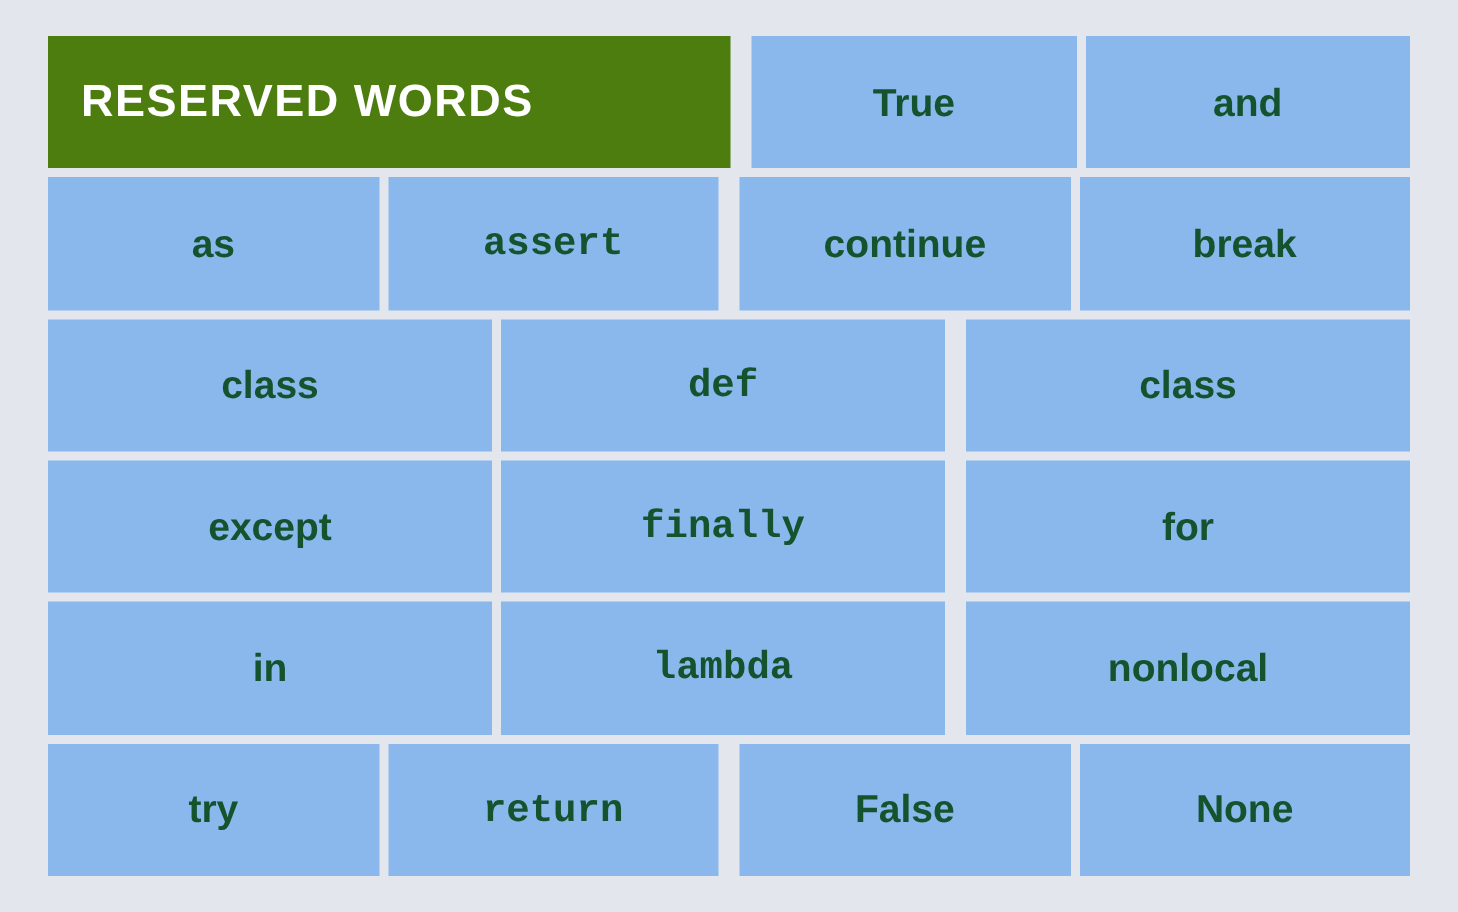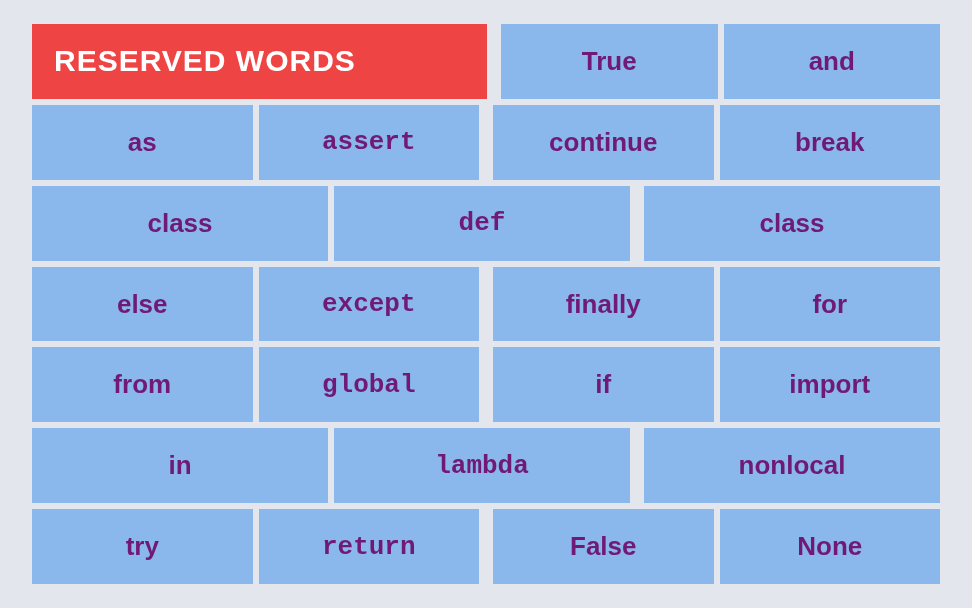--- a/index.html
+++ b/index.html
@@ -32,24 +32,24 @@
       flex: 1;
     }
     .cell {
       background-color: #8ab8ed;
       flex: 1;
       display: flex;
       align-items: center;
       justify-content: center;
       font-size: 26px;
       font-weight: 600;
-      color: #701a75;
+      color: #14532d;
     }
     .header-cell {
-      background-color: #ef4444;
+      background-color: #4d7c0f;
       flex: 2;
       display: flex;
       align-items: center;
       justify-content: flex-start;
       padding-left: 22px;
       font-size: 30px;
       font-weight: 700;
       color: #ffffff;
       letter-spacing: 1px;
     }
@@ -79,30 +79,23 @@
     <div class="cell">assert</div>
     <div class="cell">continue</div>
     <div class="cell">break</div>
   </div>
   <div class="row">
     <div class="cell">class</div>
     <div class="cell">def</div>
     <div class="cell">class</div>
   </div>
   <div class="row">
-    <div class="cell">else</div>
     <div class="cell">except</div>
     <div class="cell">finally</div>
     <div class="cell">for</div>
-  </div>
-  <div class="row">
-    <div class="cell">from</div>
-    <div class="cell">global</div>
-    <div class="cell">if</div>
-    <div class="cell">import</div>
   </div>
   <div class="row">
     <div class="cell">in</div>
     <div class="cell">lambda</div>
     <div class="cell">nonlocal</div>
   </div>
   <div class="row">
     <div class="cell">try</div>
     <div class="cell">return</div>
     <div class="cell">False</div>

